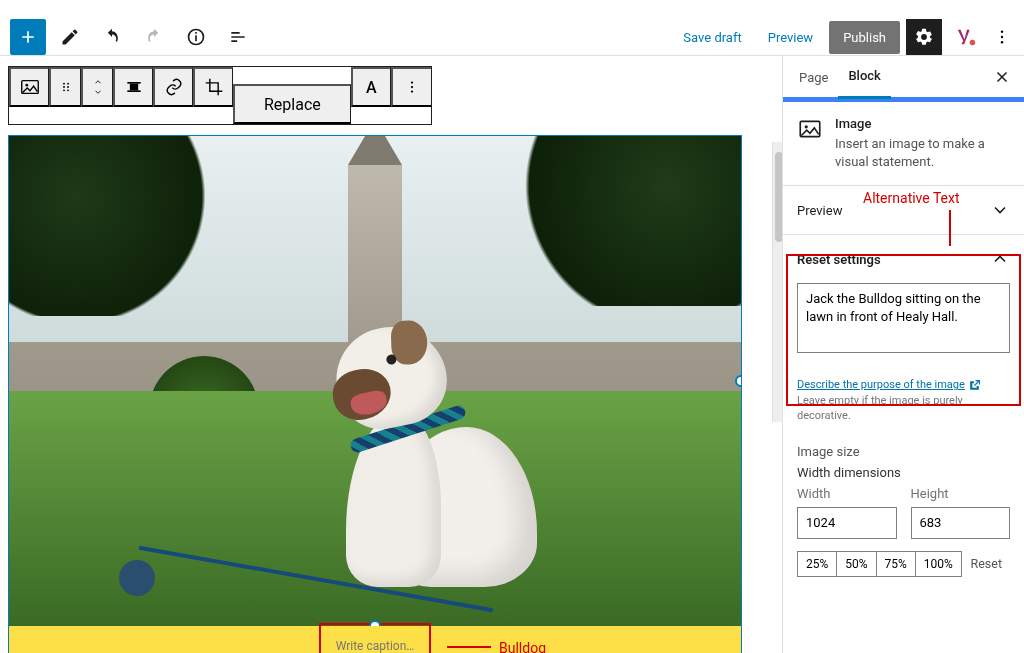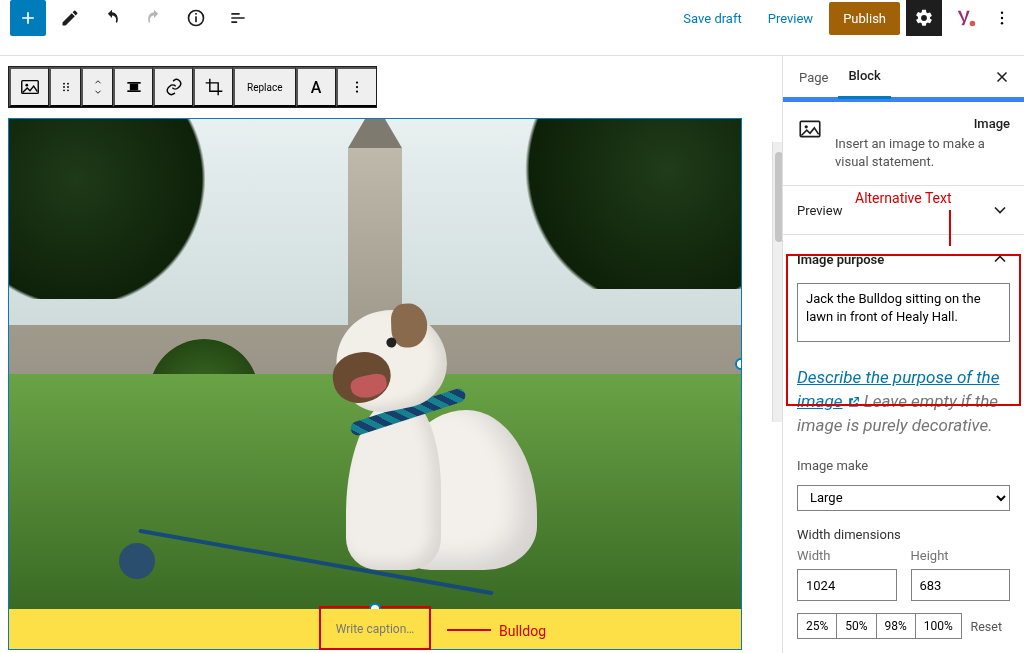--- a/index.html
+++ b/index.html
@@ -1,38 +1,38 @@
 <!DOCTYPE html>
 <html><head>
 <meta charset="utf-8">
 <style>
   * { box-sizing: border-box; margin: 0; padding: 0; font-family: -apple-system, BlinkMacSystemFont, "Segoe UI", Roboto, sans-serif; }
   html, body { width: 1024px; height: 653px; overflow: hidden; background: #fff; color: #1e1e1e; }
-  .topbar { height: 56px; border-bottom: 1px solid #e0e0e0; display: flex; align-items: flex-start; padding: 0 10px; gap: 4px; }
+  .topbar { height: 56px; border-bottom: 1px solid #e0e0e0; display: flex; align-items: flex-end; padding: 0 10px; gap: 4px; }
   .tb-left { display: flex; align-items: center; gap: 6px; }
   .sq-btn { width: 36px; height: 36px; display: inline-flex; align-items: center; justify-content: center; border: none; background: transparent; cursor: pointer; border-radius: 2px; }
   .sq-btn.primary { background: #007cba; color: #fff; }
   .sq-btn svg { width: 20px; height: 20px; }
   .tb-left .sq-btn:not(.primary) { color: #1e1e1e; }
   .tb-left .sq-btn.dim { color: #b6b6b6; }
   .spacer { flex: 1; }
   .tb-right { display: flex; align-items: center; gap: 6px; }
   .link-btn { background: none; border: none; color: #007cba; font-size: 13px; padding: 8px 10px; cursor: pointer; }
-  .publish-btn { background: #a16207; color: #fff; border: none; font-size: 13px; padding: 9px 14px; cursor: pointer; border-radius: 2px; }
+  .publish-btn { background: #737373; color: #fff; border: none; font-size: 13px; padding: 9px 14px; cursor: pointer; border-radius: 2px; }
   .gear-btn { width: 36px; height: 36px; background: #1e1e1e; color: #fff; display: inline-flex; align-items: center; justify-content: center; border: none; cursor: pointer; }
   .yoast-btn { width: 36px; height: 36px; display: inline-flex; align-items: center; justify-content: center; border: none; background: transparent; cursor: pointer; }
   .more-btn { width: 24px; height: 36px; display: inline-flex; align-items: center; justify-content: center; border: none; background: transparent; cursor: pointer; color: #1e1e1e;}
   .main { display: flex; height: calc(653px - 56px); }
   .canvas { flex: 1; padding: 10px 8px 0 8px; position: relative; overflow: hidden; }
   .block-toolbar { display: inline-flex; border: 1px solid #1e1e1e; background: #fff; margin-bottom: 10px; }
   .bt-cell { border-right: 1px solid #1e1e1e; display: inline-flex; align-items: center; justify-content: center; height: 40px; }
   .bt-cell:last-child { border-right: none; }
   .bt-cell.icon { width: 40px; }
   .bt-cell.tight { width: 32px; }
-  .bt-cell.text { padding: 0 12px; font-size: 10px; }
+  .bt-cell.text { padding: 0 29px; font-size: 16px; margin-top: 17px; }
   .small-col { display:flex; flex-direction:column; align-items:center; justify-content:center; gap:0; }
   .img-block { border: 1.5px solid #007cba; width: 734px; position: relative; }
   .img-area { width: 100%; height: 490px; background: linear-gradient(180deg,#d6e2e2 0%, #c8d4d4 42%, #8c9a8c 42.2%, #5f8b45 58%, #3e6b2d 100%); position: relative; overflow: hidden; }
   
   .sky { position:absolute; inset:0 0 50% 0; background: linear-gradient(180deg,#e8f0f0 0%, #cbd8d8 100%); }
   
   .building { position:absolute; left:0; right:0; top:42%; height:30%; background: linear-gradient(180deg,#a09a8d 0%, #8f8a7d 100%); }
   .tower { position:absolute; left:50%; top:6%; width:54px; height:220px; transform:translateX(-50%); background:linear-gradient(180deg,#bfb9ac 0%, #9a9487 100%); }
   .tower:before { content:""; position:absolute; top:-46px; left:50%; transform:translateX(-50%); border-left:27px solid transparent; border-right:27px solid transparent; border-bottom:46px solid #7e7a70; }
   
@@ -63,30 +63,30 @@
   .scroll-stub .thumb { position:absolute; top:10px; left:2px; width:8px; height:90px; background:#c5c5c5; border-radius:4px;}
   
   .sidebar { width: 242px; border-left: 1px solid #e0e0e0; display: flex; flex-direction: column; font-size: 13px; overflow-y:auto; position:relative;}
   .tabs { display: flex; align-items: center; border-bottom: 5px solid #3b82f6; padding-left: 6px; height: 46px; }
   .tab { padding: 14px 10px 13px; font-size: 13px; color: #555; cursor: pointer; }
   .tab.active { color: #1e1e1e; border-bottom: 3px solid #007cba; font-weight:500; }
   .tab-close { margin-left: auto; width: 36px; height: 36px; display: flex; align-items: center; justify-content: center; cursor: pointer; color: #1e1e1e; margin-right:4px;}
   .panel { padding: 14px 14px; border-bottom: 1px solid #e0e0e0; }
   .panel.row { display:flex; align-items:flex-start; gap:12px; }
   .panel .block-icon { width:26px; height:26px; flex:0 0 26px; }
-  .panel .blk-title { font-weight:500;text-align:right; }
+  .panel .blk-title { font-weight:500; }
   .panel .blk-desc { color:#555; margin-top:4px; line-height:1.4; }
   .sect-head { display:flex; align-items:center; justify-content:space-between; padding: 14px 14px; border-bottom: 1px solid #e0e0e0; cursor:pointer; }
   .sect-head.noborder { border-bottom:none; }
   .alt-callout-line { position:absolute; left:166px; top:154px; width:2px; height:36px; background:#d40000; pointer-events:none;}
-  .alt-callout-label { position:absolute; left:72px; top:134px; color:#d40000; font-size:14px; pointer-events:none;}
+  .alt-callout-label { position:absolute; left:80px; top:134px; color:#d40000; font-size:14px; pointer-events:none;}
   .alt-box-outline { position:absolute; left:3px; top:198px; right:3px; height:152px; border:2px solid #d40000; pointer-events:none;}
   .field-lbl { color:#555; margin: 0 14px 6px; display:block;}
   textarea.alt { width: calc(100% - 28px); margin: 0 14px; height: 70px; border:1px solid #808080; padding:6px 8px; font-size:13px; font-family:inherit; resize:none; line-height:1.35;}
-  .hint { margin: 24px 14px 14px; color:#757575; font-size:17px; line-height:1.4;font-style:italic;}
+  .hint { margin: 24px 14px 14px; color:#757575; font-size:11px; line-height:1.4;}
   .hint a { color:#0073aa; text-decoration:underline; }
   .ext-icon { display:inline-block; vertical-align:middle; }
   select.size { width: calc(100% - 28px); margin: 6px 14px 16px; height:32px; border:1px solid #808080; padding:0 8px; font-size:13px; background:#fff;}
   .dimrow { display:flex; gap:14px; padding: 0 14px; }
   .dimrow .col { flex:1; }
   .dimrow label { display:block; color:#737373; margin-bottom:6px;}
   .dimrow input { width:100%; height:32px; border:1px solid #808080; padding:7px 8px; font-size:13px;}
   .pct-row { display:flex; align-items:center; padding: 12px 14px 14px; gap:0;}
   .pct-row button { font-size:12px; border:1px solid #808080; background:#fff; padding:5px 8px; cursor:pointer; margin-left:-1px;}
   .pct-row button:first-child { margin-left:0;}
@@ -283,54 +283,51 @@
       <span>Preview</span>
       <svg class="chev" viewBox="0 0 24 24">
           <path d="M6 9l6 6 6-6" fill="none" stroke="currentColor" stroke-width="2"></path>
         </svg>
     </div>
 
     <div class="alt-callout-label">Alternative Text</div>
     <div class="alt-callout-line"></div>
 
     <div class="sect-head noborder">
-      <span style="font-weight:600">Image purpose</span>
+      <span style="font-weight:600">Reset settings</span>
       <svg class="chev" viewBox="0 0 24 24">
           <path d="M6 15l6-6 6 6" fill="none" stroke="currentColor" stroke-width="2"></path>
         </svg>
     </div>
 
     <div class="alt-box-outline"></div>
 
     <textarea class="alt" style="">Jack the Bulldog sitting on the lawn in front of Healy Hall.</textarea>
     <div class="hint">
       <a href="#">Describe the purpose of the image</a>
       <svg class="ext-icon" width="13" height="13" viewBox="0 0 24 24">
           <path d="M14 3h7v7M21 3l-9 9M5 5h5v2H7v10h10v-3h2v5H5V5z" fill="none" stroke="#0073aa" stroke-width="2"></path>
         </svg>
       <span> Leave empty if the image is purely decorative.</span>
     </div>
 
-    <label class="field-lbl" style="margin-top:6px">Image make</label>
-    <select class="size">
-      <option>Large</option>
-    </select>
+    <label class="field-lbl" style="margin-top:6px">Image size</label>
 
     <label class="field-lbl" style="color:#333">Width dimensions</label>
     <div class="dimrow">
       <div class="col">
         <label>Width</label>
         <input type="text" value="1024" style="">
       </div>
       <div class="col">
         <label>Height</label>
         <input type="text" value="683" style="">
       </div>
     </div>
     <div class="pct-row">
       <button>25%</button>
       <button>50%</button>
-      <button>98%</button>
+      <button>75%</button>
       <button>100%</button>
       <button class="reset">Reset</button>
     </div>
   </div>
 </div>
 
 </body></html>

